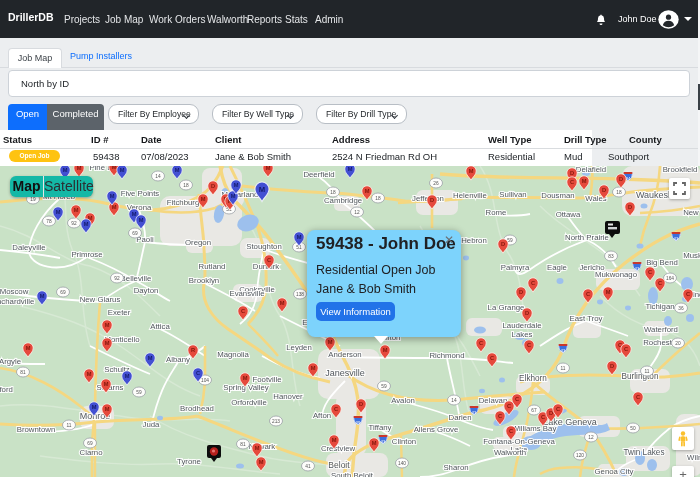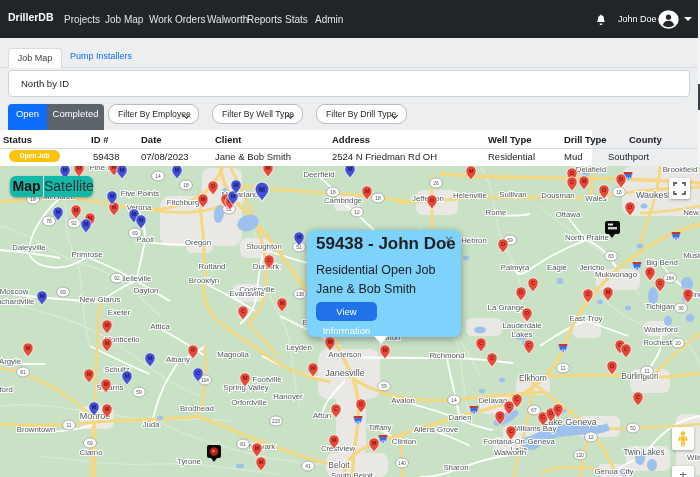--- a/index.html
+++ b/index.html
@@ -33,21 +33,21 @@
 #mapsat .m1{position:absolute;left:0;top:0;width:33px;text-align:center;line-height:21px;font-weight:bold;color:#111}
 #mapsat .m2{position:absolute;left:33px;top:0;width:50px;text-align:center;line-height:21px;color:#2b2f33;border-left:1px solid #e6e6e6}
 #fsbtn{position:absolute;right:10px;top:12px;width:21px;height:21px;background:#fff;border-radius:2px;box-shadow:0 1px 3px rgba(0,0,0,.3)}
 #pegman{position:absolute;left:672px;top:261px;width:22px;height:23px;background:#fff;border-radius:2px;box-shadow:0 1px 3px rgba(0,0,0,.3)}
 #zoomp{position:absolute;left:672px;top:300px;width:22px;height:11px;background:#fff;border-radius:2px 2px 0 0;box-shadow:0 1px 3px rgba(0,0,0,.3);color:#666;font-size:13px;text-align:center;line-height:18px}
 
 #iw{position:absolute;left:307px;top:64px;width:154px;height:107px;background:#7dd3fc;border-radius:8px;box-shadow:0 2px 7px 1px rgba(0,0,0,.3)}
 #iwtail{position:absolute;left:374px;top:170px;width:0;height:0;border-left:7px solid transparent;border-right:7px solid transparent;border-top:8px solid #fff}
 #iwt{position:absolute;left:9px;top:4px;font-size:17px;font-weight:bold;color:#202124;white-space:nowrap}
 .iwl{position:absolute;left:9px;font-size:12.5px;color:#202124;white-space:nowrap}
-#iwb{position:absolute;left:9px;top:72px;width:61px;height:19px;background:#2172e8;border-radius:5px;color:#fff;font-size:9.5px;text-align:center;line-height:19px}
+#iwb{position:absolute;left:9px;top:72px;width:79px;height:19px;background:#2172e8;border-radius:5px;color:#fff;font-size:9.5px;text-align:center;line-height:19px}
 #iwx{position:absolute;right:7px;top:3px;font-size:12px;color:#6b6f73}
 
 #sbar{position:absolute;right:0px;top:0px;width:2px;height:166px;background:#f5f6f7}
 #sthumb{position:absolute;right:0px;top:84px;width:2px;height:26px;background:#3a4046}
 </style></head><body>
 <div id="root">
 <div id="nav">
       <div id="brand">DrillerDB</div>
       <div class="nlink" style="left:64px">Projects</div>
       <div class="nlink" style="left:105px">Job Map</div>

